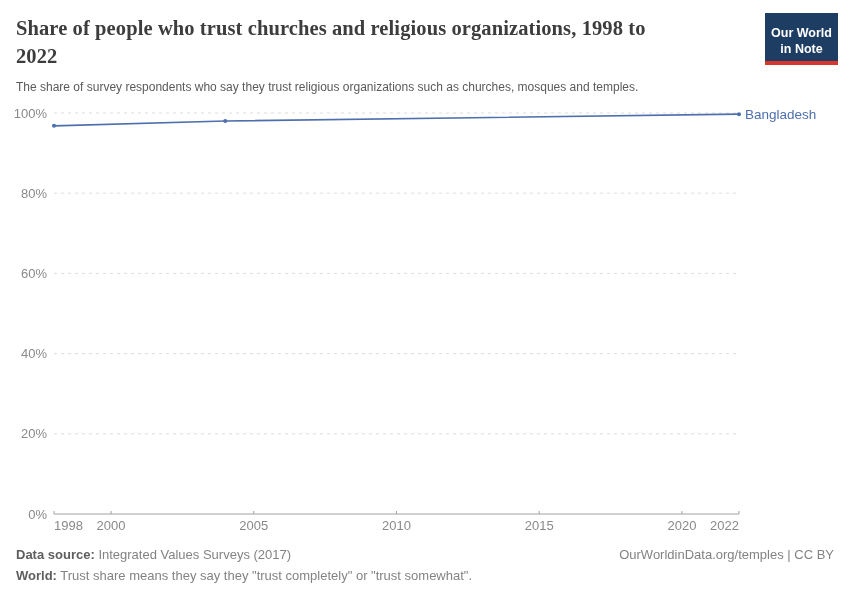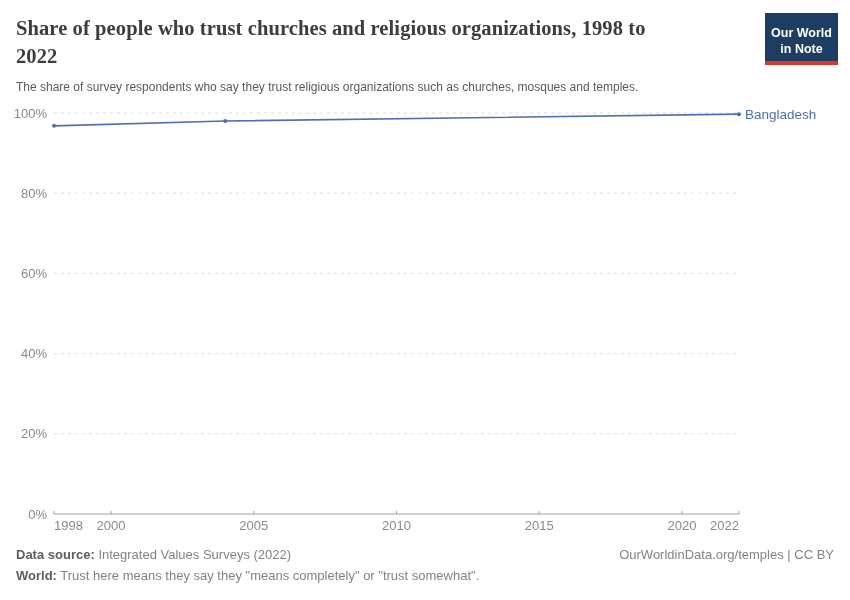--- a/index.html
+++ b/index.html
@@ -81,23 +81,23 @@
       <circle cx="54" cy="30.831999999999994" r="2" fill="#4e6fae"></circle>
       <circle cx="225.25" cy="26.019999999999982" r="2" fill="#4e6fae"></circle>
       <circle cx="739" cy="19.202999999999975" r="2" fill="#4e6fae"></circle>
       <text x="745" y="23.702999999999975" fill="#4e6fae" class="serieslab">Bangladesh</text>
     </svg>
 
   <div class="footer">
     <div class="row1">
       <div>
         <b>Data source:</b>
-        <span>Integrated Values Surveys (2022)</span>
+        <span>Integrated Values Surveys (2017)</span>
       </div>
       <div>OurWorldinData.org/temples | CC BY</div>
     </div>
     <div class="row2">
       <b>World:</b>
-      <span>Trust here means they say they "means completely" or "trust somewhat".</span>
+      <span>Trust share means they say they "trust completely" or "trust somewhat".</span>
     </div>
   </div>
 
 </div>
 
 </body></html>

